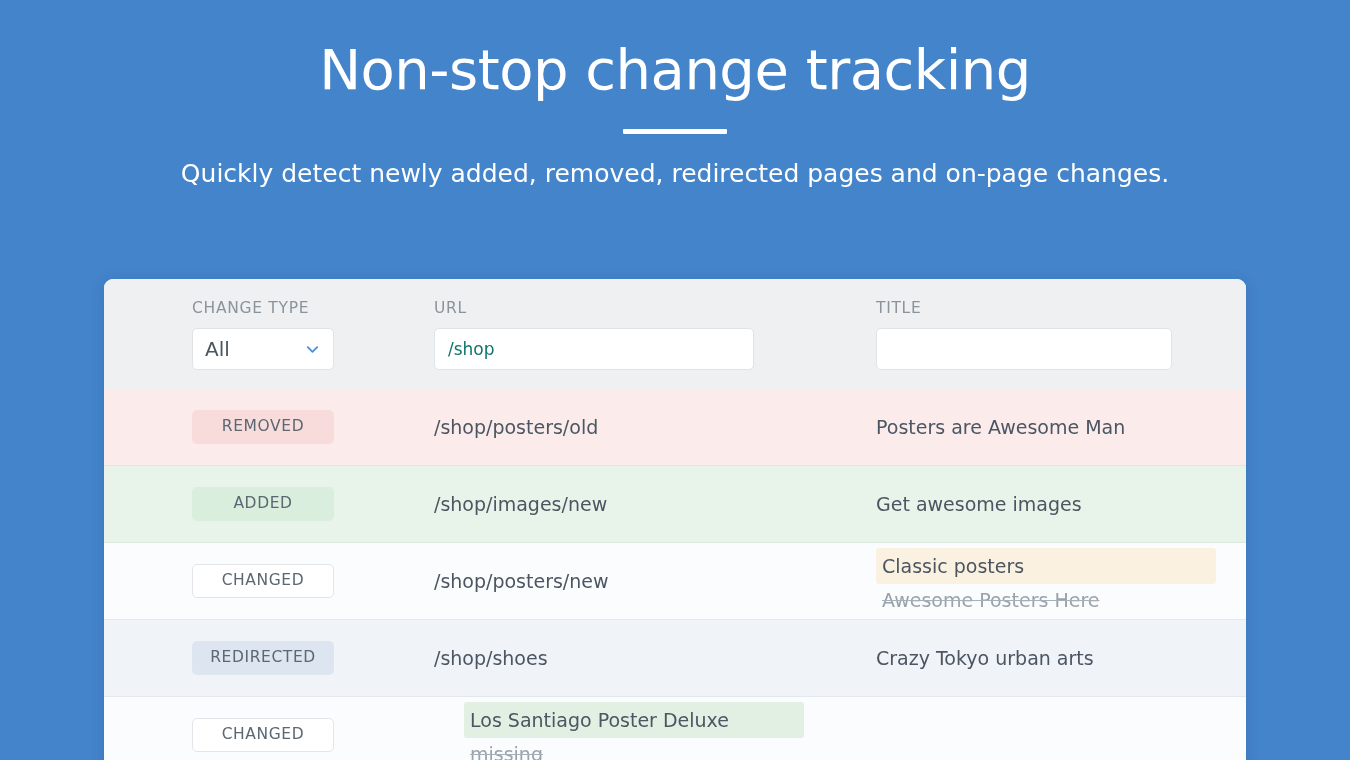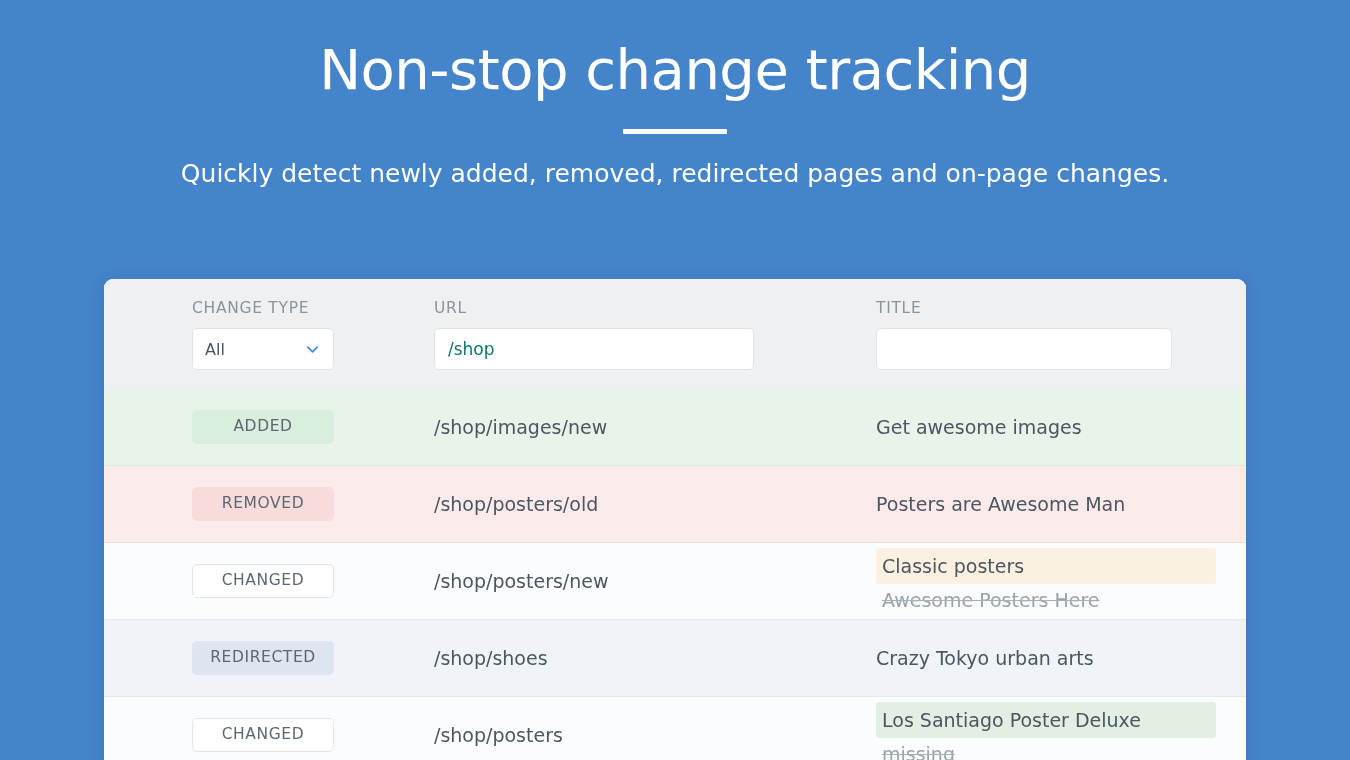--- a/index.html
+++ b/index.html
@@ -92,21 +92,21 @@
     height: 42px;
     background: #ffffff;
     border: 1px solid #dfe3e6;
     border-radius: 5px;
     display: flex;
     align-items: center;
     padding: 0 12px;
     cursor: pointer;
   }
   .select-value {
-    font-size: 16px;
+    font-size: 20px;
     color: #4a5560;
     font-family: "DejaVu Sans", sans-serif;
   }
   .chevron {
     position: absolute;
     right: 13px;
     top: 50%;
     transform: translateY(-50%);
     width: 15px;
     height: 15px;
@@ -228,44 +228,44 @@
 
       <div class="col-title">
         <span class="filter-label">TITLE</span>
         <input class="text-input title-input" type="text" value="" style="">
       </div>
 
     </div>
 
     <div>
 
+      <div class="row r-removed">
+        <div class="cell-type">
+          <span class="badge b-removed">REMOVED</span>
+        </div>
+        <div class="cell-url">
+          <span class="url-text">/shop/posters/old</span>
+        </div>
+        <div class="cell-title">
+          <span class="title-text">Posters are Awesome Man</span>
+        </div>
+      </div>
+
       <div class="row r-added">
         <div class="cell-type">
           <span class="badge b-added">ADDED</span>
         </div>
         <div class="cell-url">
           <span class="url-text">/shop/images/new</span>
         </div>
         <div class="cell-title">
           <span class="title-text">Get awesome images</span>
         </div>
       </div>
 
-      <div class="row r-removed">
-        <div class="cell-type">
-          <span class="badge b-removed">REMOVED</span>
-        </div>
-        <div class="cell-url">
-          <span class="url-text">/shop/posters/old</span>
-        </div>
-        <div class="cell-title">
-          <span class="title-text">Posters are Awesome Man</span>
-        </div>
-      </div>
-
       <div class="row r-changed r-tall">
         <div class="cell-type">
           <span class="badge b-changed">CHANGED</span>
         </div>
         <div class="cell-url">
           <span class="url-text">/shop/posters/new</span>
         </div>
         <div class="cell-title">
           <span class="title-text title-new hl-cream">Classic posters</span>
           <span class="title-text title-old">Awesome Posters Here</span>
@@ -280,23 +280,20 @@
           <span class="url-text">/shop/shoes</span>
         </div>
         <div class="cell-title">
           <span class="title-text">Crazy Tokyo urban arts</span>
         </div>
       </div>
 
       <div class="row r-changed r-tall">
         <div class="cell-type">
           <span class="badge b-changed">CHANGED</span>
-        </div>
-        <div class="cell-url">
-          <span class="url-text">/shop/posters</span>
         </div>
         <div class="cell-title">
           <span class="title-text title-new hl-green">Los Santiago Poster Deluxe</span>
           <span class="title-text title-old is-italic">missing</span>
         </div>
       </div>
 
     </div>
   </div>
 </div>

